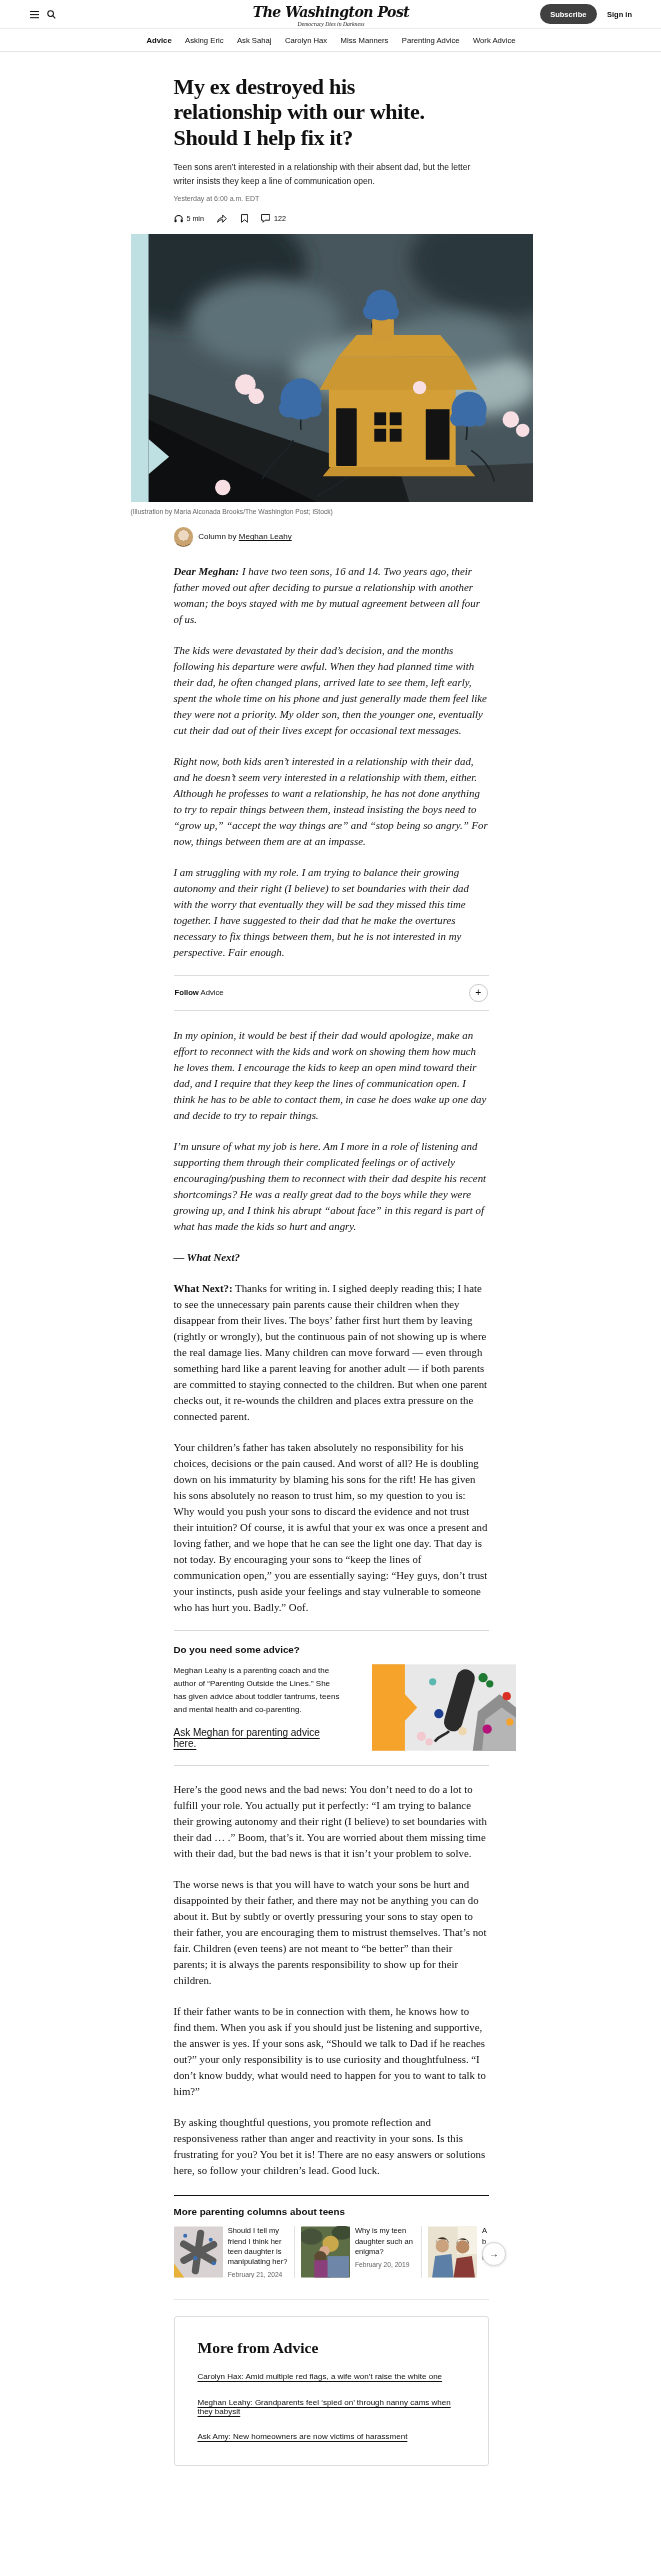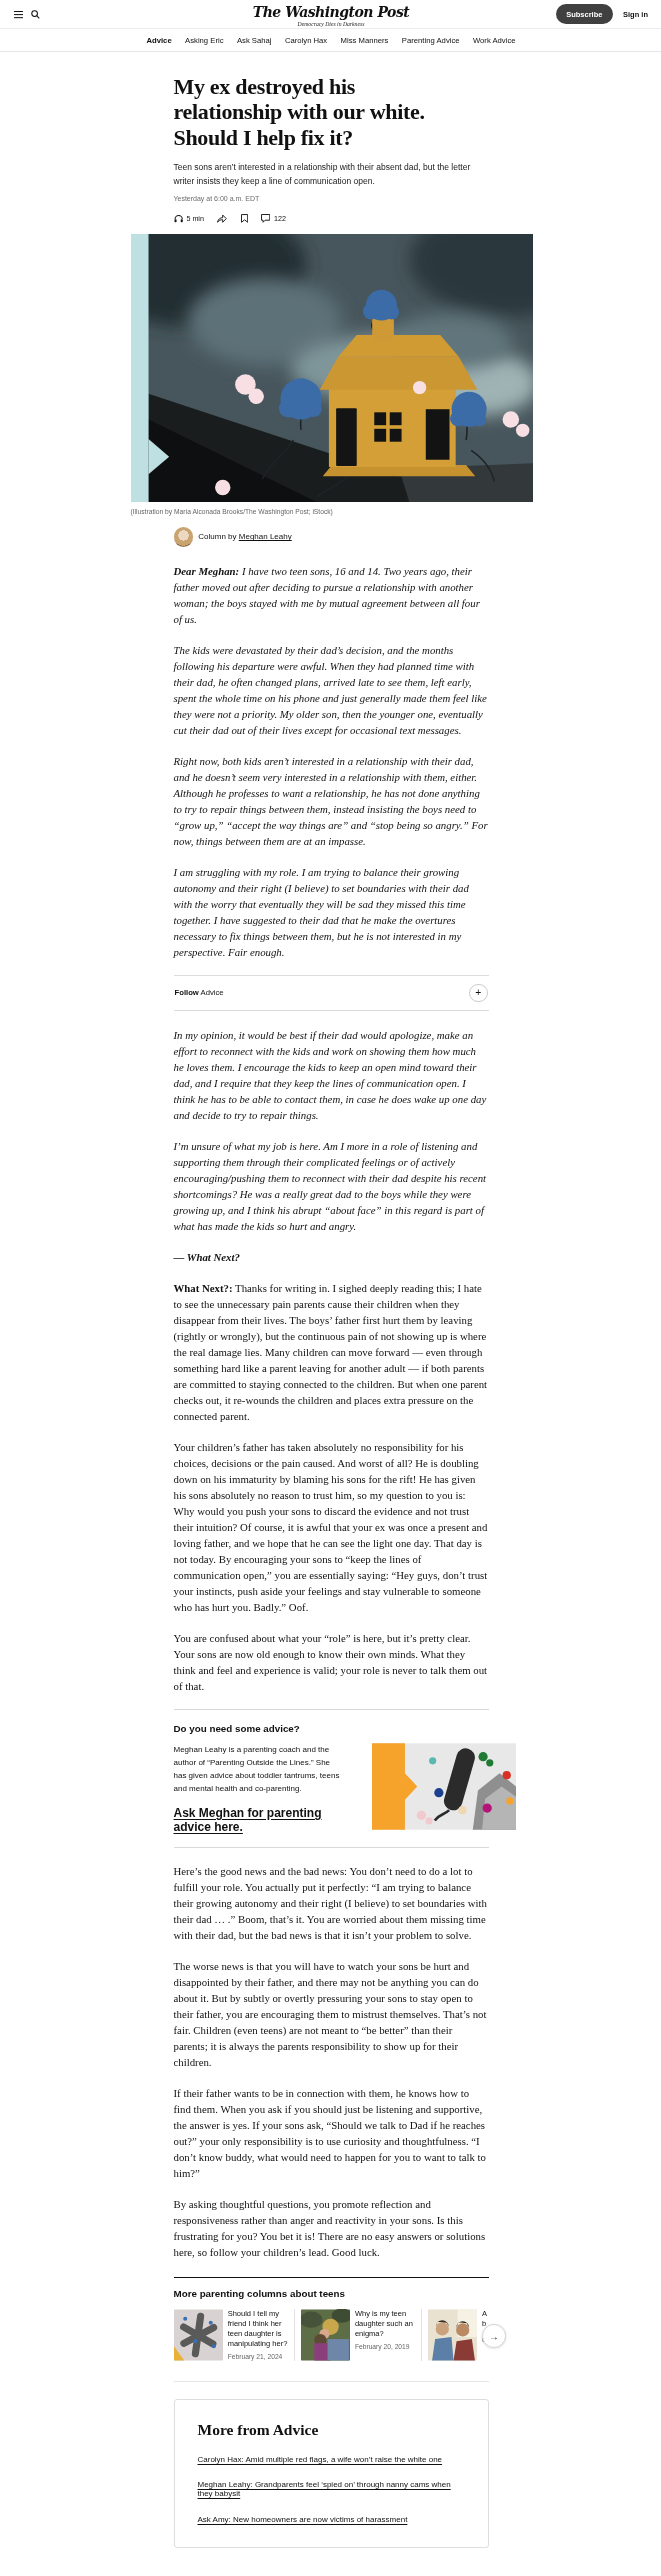--- a/index.html
+++ b/index.html
@@ -1,21 +1,21 @@
 <!DOCTYPE html>
 <html style="font-size:8.2px"><head>
 <meta charset="utf-8">
 <style>
   * { margin:0; padding:0; box-sizing:border-box; }
   html,body { background:#fff; }
   body { width:662px; height:3091px; overflow:hidden; font-family:"Liberation Sans",sans-serif; color:#111; }
   a { color:#111; }
 
   
-  .topbar { height:29px; display:flex; align-items:center; padding:0 14px; position:relative; border-bottom:0.5px solid #ececec; }
+  .topbar { height:29px; display:flex; align-items:center; padding:0 30px; position:relative; border-bottom:0.5px solid #ececec; }
   .topbar-left { display:flex; align-items:center; gap:8.2px; }
   .icon-btn { background:none; border:none; cursor:pointer; display:flex; align-items:center; }
   .logo-wrap { position:absolute; left:50%; transform:translateX(-50%); text-align:center; top:4.1px; }
   .logo { font-family:"DejaVu Serif",serif; font-weight:700; font-style:italic; font-size:14px; letter-spacing:-0.5px; white-space:nowrap; }
   .tagline { font-family:"Liberation Serif",serif; font-style:italic; font-size:5.7px; color:#222; margin-top:0.5px; }
   .topbar-right { margin-left:auto; display:flex; align-items:center; gap:10.3px; }
   .subscribe-btn { background:#404040; color:#fff; border:none; border-radius:10.3px; font-weight:700; font-size:7.5px; padding:5.2px 10.3px; cursor:pointer; }
   .signin { font-weight:700; font-size:7.5px; text-decoration:none; }
   .subnav { height:23px; display:flex; justify-content:center; align-items:center; gap:13.4px; border-bottom:0.5px solid #e6e6e6; font-size:7.7px; }
   .subnav a { text-decoration:none; font-weight:500; color:#111; }
@@ -46,21 +46,21 @@
 
   .follow-box { border-top:0.5px solid #dcdcdc; border-bottom:0.5px solid #dcdcdc; padding:7.7px 1px; display:flex; align-items:center; margin:2.1px 0 15.5px; font-family:"Liberation Sans",sans-serif; }
   .follow-label { font-size:7.7px; }
   .follow-label b { font-weight:700; }
   .plus-btn { margin-left:auto; width:18.5px; height:18.5px; border:0.5px solid #ccc; border-radius:50%; background:#fff; font-size:10.3px; font-weight:300; color:#111; cursor:pointer; line-height:1; }
 
   .rule { border:none; border-top:0.5px solid #d9d9d9; }
   .promo-head { font-family:"Liberation Sans",sans-serif; font-weight:700; font-size:9.8px; margin:13.4px 0 9.3px; }
   .promo-flex { display:flex; gap:28px; font-family:"Liberation Sans",sans-serif; }
   .promo-text { width:170px; font-size:8px; line-height:13px; }
-  .promo-link { display:inline-block; margin-top:10.3px; font-size:12px; text-underline-offset:1.5px;font-weight:bold; }
+  .promo-link { display:inline-block; margin-top:10.3px; font-size:10px; text-underline-offset:1.5px; }
   .promo-img { margin-left:auto; width:144px; height:87px; flex:0 0 auto; }
 
   .related-rule { border:none; border-top:1px solid #111; margin-top:16.5px; }
   .related-head { font-family:"Liberation Sans",sans-serif; font-weight:700; font-size:9.8px; margin:10.3px 0 9.3px; }
   .cards-wrap { position:relative; font-family:"Liberation Sans",sans-serif; }
   .cards-row { display:flex; width:319px; overflow:hidden; }
   .card { flex:0 0 auto; display:flex; gap:5.2px; width:121px; padding-right:6.2px; margin-right:6.2px; border-right:0.5px solid #e2e2e2; }
   .card:last-child { border-right:none; margin-right:0; padding-right:0; width:auto; }
   .card-thumb { width:49px; height:52px; border-radius:1px; flex:0 0 auto; }
   .card-title { font-size:7.5px; line-height:10.3px; font-weight:500; }
@@ -245,21 +245,20 @@
       </div>
 
       <p>In my opinion, it would be best if their dad would apologize, make an effort to reconnect with the kids and work on showing them how much he loves them. I encourage the kids to keep an open mind toward their dad, and I require that they keep the lines of communication open. I think he has to be able to contact them, in case he does wake up one day and decide to try to repair things.</p>
       <p>I’m unsure of what my job is here. Am I more in a role of listening and supporting them through their complicated feelings or of actively encouraging/pushing them to reconnect with their dad despite his recent shortcomings? He was a really great dad to the boys while they were growing up, and I think his abrupt “about face” in this regard is part of what has made the kids so hurt and angry.</p>
       <p class="sig">— What Next?</p>
     </div>
 
     <div class="answer">
       <p><span class="lead">What Next?:</span><span> Thanks for writing in. I sighed deeply reading this; I hate to see the unnecessary pain parents cause their children when they disappear from their lives. The boys’ father first hurt them by leaving (rightly or wrongly), but the continuous pain of not showing up is where the real damage lies. Many children can move forward — even through something hard like a parent leaving for another adult — if both parents are committed to staying connected to the children. But when one parent checks out, it re-wounds the children and places extra pressure on the connected parent.</span></p>
       <p>Your children’s father has taken absolutely no responsibility for his choices, decisions or the pain caused. And worst of all? He is doubling down on his immaturity by blaming his sons for the rift! He has given his sons absolutely no reason to trust him, so my question to you is: Why would you push your sons to discard the evidence and not trust their intuition? Of course, it is awful that your ex was once a present and loving father, and we hope that he can see the light one day. That day is not today. By encouraging your sons to “keep the lines of communication open,” you are essentially saying: “Hey guys, don’t trust your instincts, push aside your feelings and stay vulnerable to someone who has hurt you. Badly.” Oof.</p>
-      <p>You are confused about what your “role” is here, but it’s pretty clear. Your sons are now old enough to know their own minds. What they think and feel and experience is valid; your role is never to talk them out of that.</p>
     </div>
   </div>
 
   <hr class="rule">
   <div>
     <div class="promo-head">Do you need some advice?</div>
     <div class="promo-flex">
       <div>
         <div class="promo-text">Meghan Leahy is a parenting coach and the author of “Parenting Outside the Lines.” She has given advice about toddler tantrums, teens and mental health and co-parenting.</div>
         <a href="#" class="promo-link">Ask Meghan for parenting advice here.</a>

